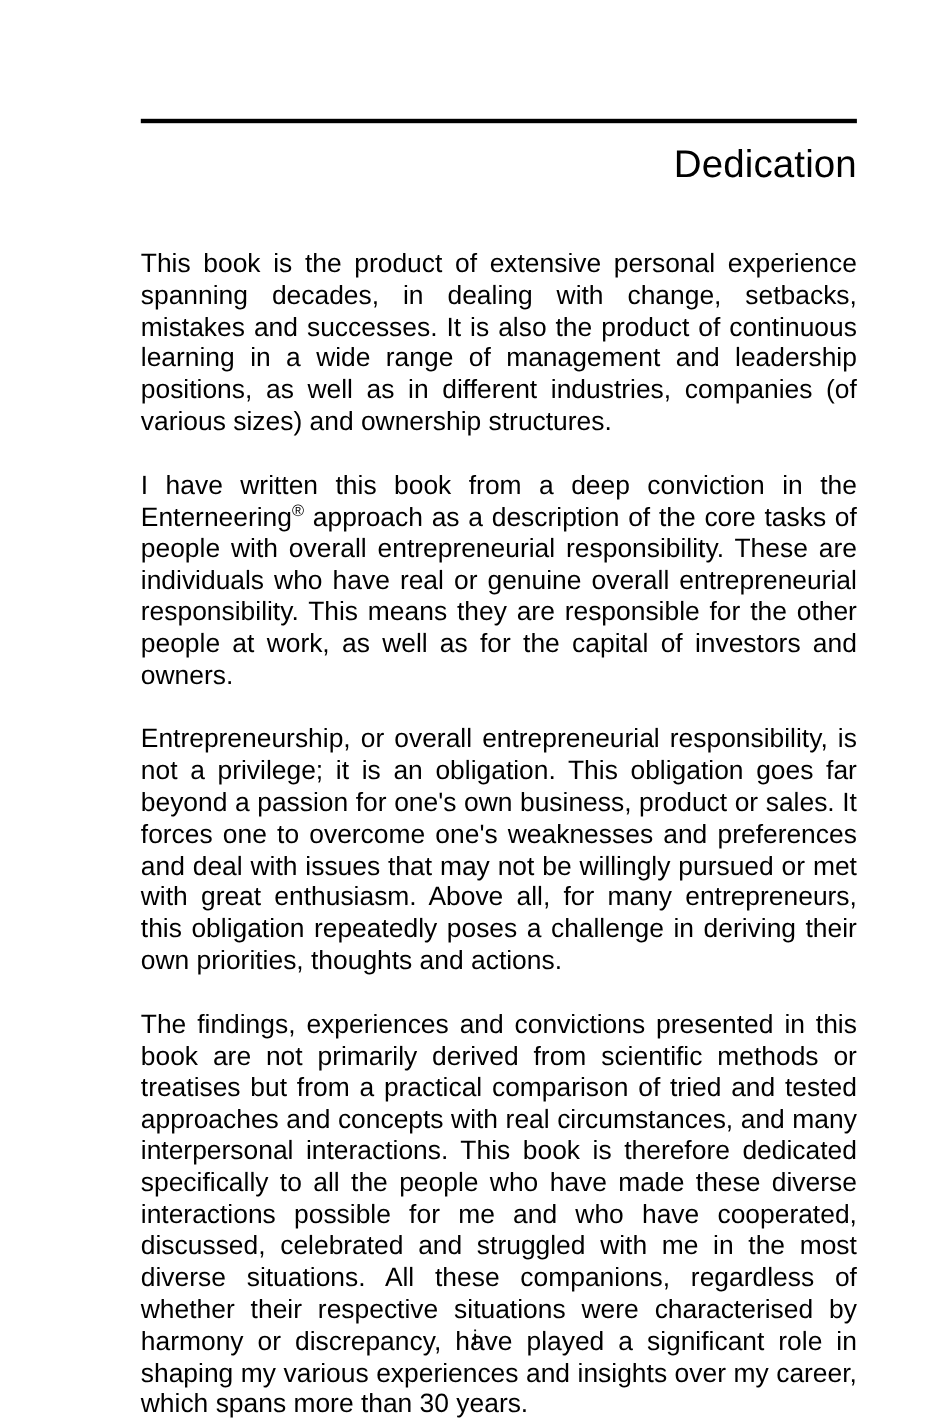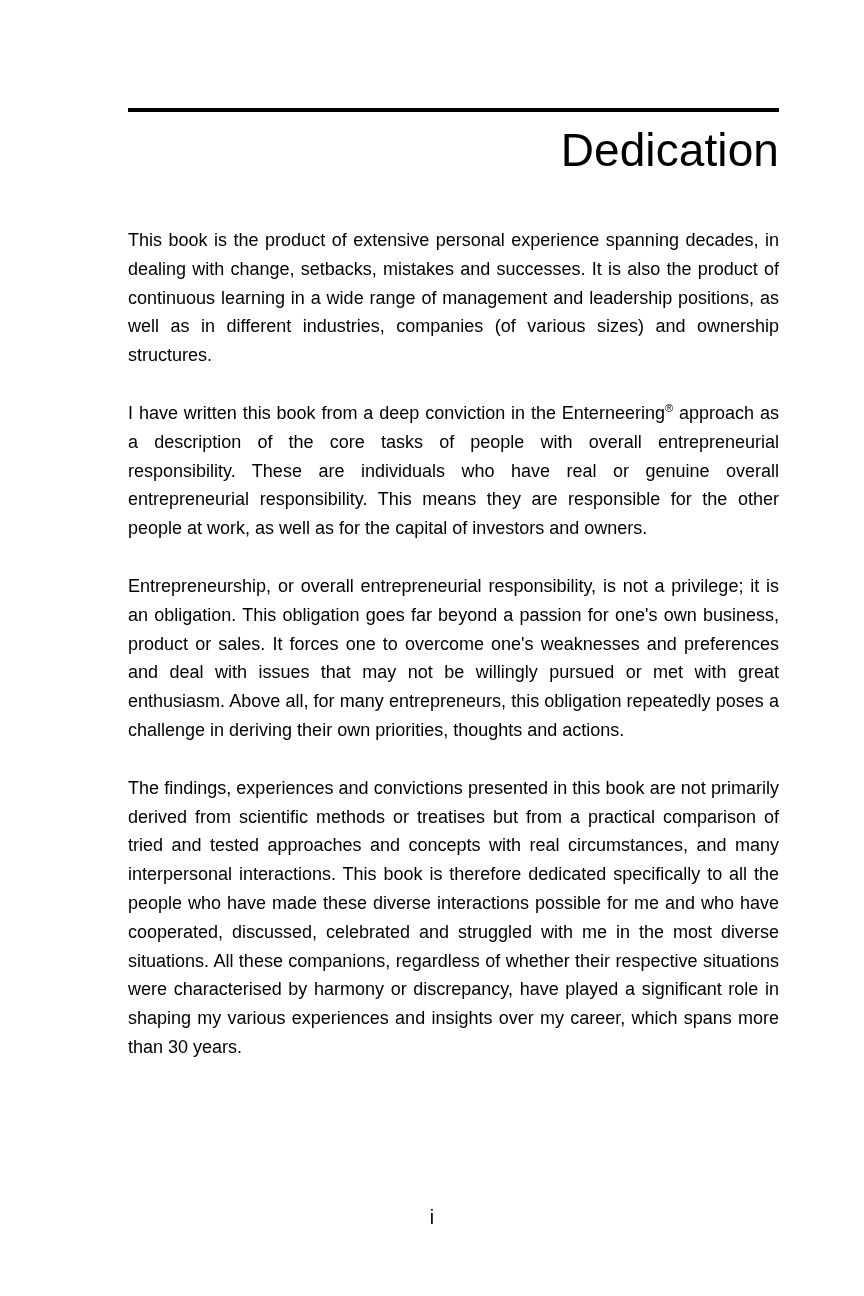--- a/index.html
+++ b/index.html
@@ -32,38 +32,38 @@
   .header-rule {
     width: 100%;
     height: 4px;
     background: #000000;
     font-size: 0;
     line-height: 0;
   }
   .chapter-title {
     margin-top: 17px;
     text-align: right;
-    font-size: 46px;
+    font-size: 35px;
     line-height: 42px;
     font-weight: 400;
     letter-spacing: 0.1px;
     color: #000000;
     white-space: nowrap;
   }
 
   
   .content {
     position: absolute;
     left: 128px;
     top: 226px;
     width: 651px;
   }
   .para {
     margin: 0 0 29px 0;
-    font-size: 18px;
+    font-size: 24px;
     line-height: 28.8px;
     text-align: justify;
     text-justify: inter-word;
     color: #000000;
     hyphens: none;
     -webkit-hyphens: none;
   }
   .para:last-child {
     margin-bottom: 12px;
   }

